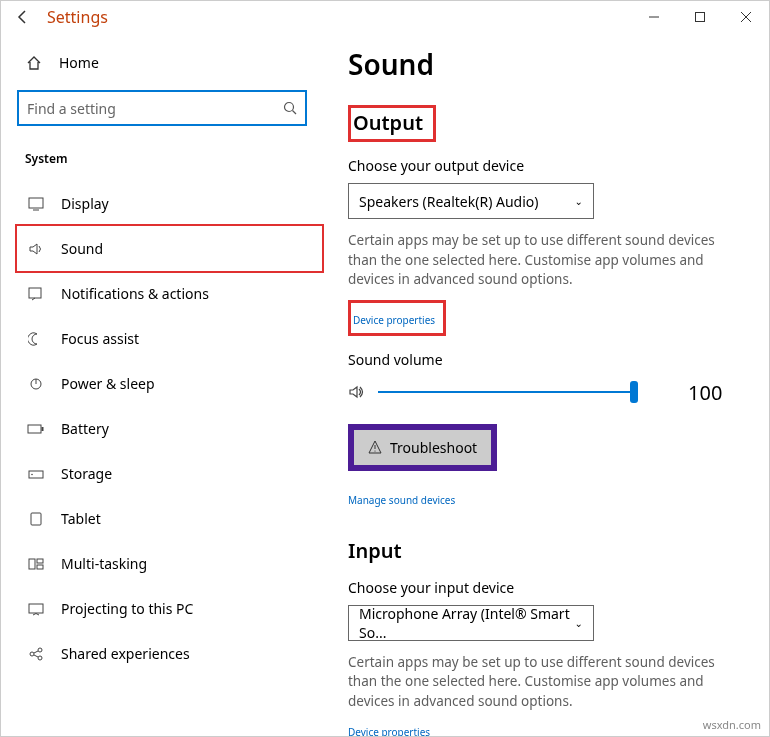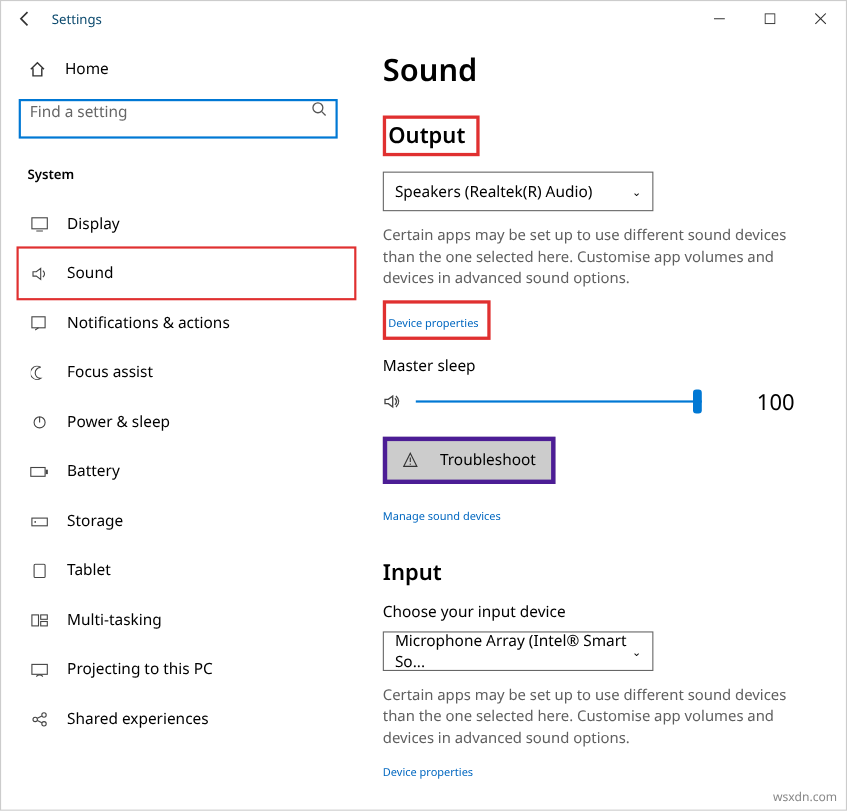--- a/index.html
+++ b/index.html
@@ -1,29 +1,29 @@
 <!DOCTYPE html>
 <html><head>
 <meta charset="utf-8">
 <style>
 * { box-sizing: border-box; margin: 0; padding: 0; font-family: "Segoe UI", system-ui, sans-serif; }
 body { width: 770px; height: 737px; overflow: hidden; background: #fff; border: 1px solid #ccc; position: relative; }
 
 .titlebar { height: 32px; display: flex; align-items: center; padding-left: 6px; }
 .titlebar .back { width: 32px; height: 32px; display: flex; align-items: center; justify-content: center; cursor: pointer; font-size: 16px; }
-.titlebar .title { font-size: 12px; padding-left: 8px; color: #0c4a6e; }
+.titlebar .title { font-size: 16px; padding-left: 8px; color: #c2410c; }
 .titlebar .window-controls { margin-left: auto; display: flex; }
 .titlebar .window-controls div { width: 46px; height: 32px; display: flex; align-items: center; justify-content: center; cursor: pointer; font-size: 10px; }
 
 .layout { display: flex; height: calc(100% - 32px); }
 
 .sidebar { width: 325px; padding: 12px 4px 0 16px; }
 .home-row { display: flex; align-items: center; gap: 16px; padding: 8px 8px; cursor: pointer; font-size: 14px; }
 .home-row .icon { width: 18px; display: flex; justify-content: center; }
-.search-box { border: 2px solid #0078d4; height: 36px; width: 290px; margin: 10px 0 18px 0; display: flex; align-items: flex-start; padding: 0 8px; color: #888; font-size: 14px; }
+.search-box { border: 2px solid #0078d4; height: 36px; width: 290px; margin: 10px 0 18px 0; display: flex; align-items: center; padding: 0 8px; color: #888; font-size: 14px; }
 .search-box .placeholder { flex: 1; color: #666; }
 .search-box .glass { font-size: 13px; color: #333; }
 .category-header { font-weight: 600; font-size: 12px; padding: 6px 8px 14px 8px; }
 
 .nav { display: flex; flex-direction: column; }
 .nav .row { display: flex; align-items: center; gap: 16px; padding: 13px 10px; cursor: pointer; font-size: 14px; position: relative; }
 .nav .row .icon { width: 18px; display: flex; justify-content: center; color: #444; }
 .nav .row.selected { }
 .highlight-red { outline: 2px solid #e03030; }
 
@@ -36,21 +36,21 @@
 .select .chev { margin-left: auto; font-size: 10px; }
 .help { font-size: 13.5px; color: #5f5f5f; margin-top: 12px; line-height: 1.45; max-width: 420px; }
 .link { font-size: 10px; color: #0067c0; cursor: pointer; display: inline-block; }
 .link-box { display: inline-block; border: 3px solid #e03030; padding: 4px 8px 4px 2px; margin-top: 10px; }
 
 .slider-row { display: flex; align-items: center; gap: 12px; margin-top: 10px; }
 .slider { width: 260px; height: 2px; background: #0078d4; position: relative; }
 .slider .thumb { position: absolute; right: 0; top: -10px; width: 8px; height: 22px; background: #0078d4; border-radius: 3px; }
 .vol-value { font-size: 20px; margin-left: 38px; }
 
-.btn { background: #ccc; border: 4px solid #4c1d95; padding: 8px 14px; font-size: 14px; display: inline-flex; align-items: center; gap: 20px; cursor: pointer; margin-top: 18px; }
+.btn { background: #ccc; border: 6px solid #4c1d95; padding: 8px 14px; font-size: 14px; display: inline-flex; align-items: center; gap: 8px; cursor: pointer; margin-top: 18px; }
 .btn .warn { font-size: 14px; }
 
 .section-gap { height: 28px; }
 
 .attrib { position: absolute; bottom: 4px; right: 8px; font-size: 11px; color: #888; }
 svg { display: block; }
 </style>
 </head>
 <body>
 
@@ -207,32 +207,33 @@
     </div>
   </div>
 
   <div class="content">
     <h1>Sound</h1>
 
     <div class="h2-box">
       <h2>Output</h2>
     </div>
 
+    <label class="small">Choose your output device</label>
     <div class="select">
       <span>Speakers (Realtek(R) Audio)</span>
       <span class="chev">⌄</span>
     </div>
     <p class="help">Certain apps may be set up to use different sound devices than the one selected here. Customise app volumes and devices in advanced sound options.</p>
 
     <div class="link-box">
       <span class="link">Device properties</span>
     </div>
 
     <div style="height:14px"></div>
-    <label class="small">Master sleep</label>
+    <label class="small">Sound volume</label>
     <div class="slider-row">
       <span>
           <svg width="18" height="16" viewBox="0 0 18 16">
             <path d="M2 6 H5 L9 3 V13 L5 10 H2 Z M11 5 Q14 8 11 11 M12 3 Q17 8 12 13" stroke="#444" fill="none" stroke-width="1.2"></path>
           </svg>
         </span>
       <div class="slider">
         <div class="thumb"></div>
       </div>
       <span class="vol-value">100</span>

